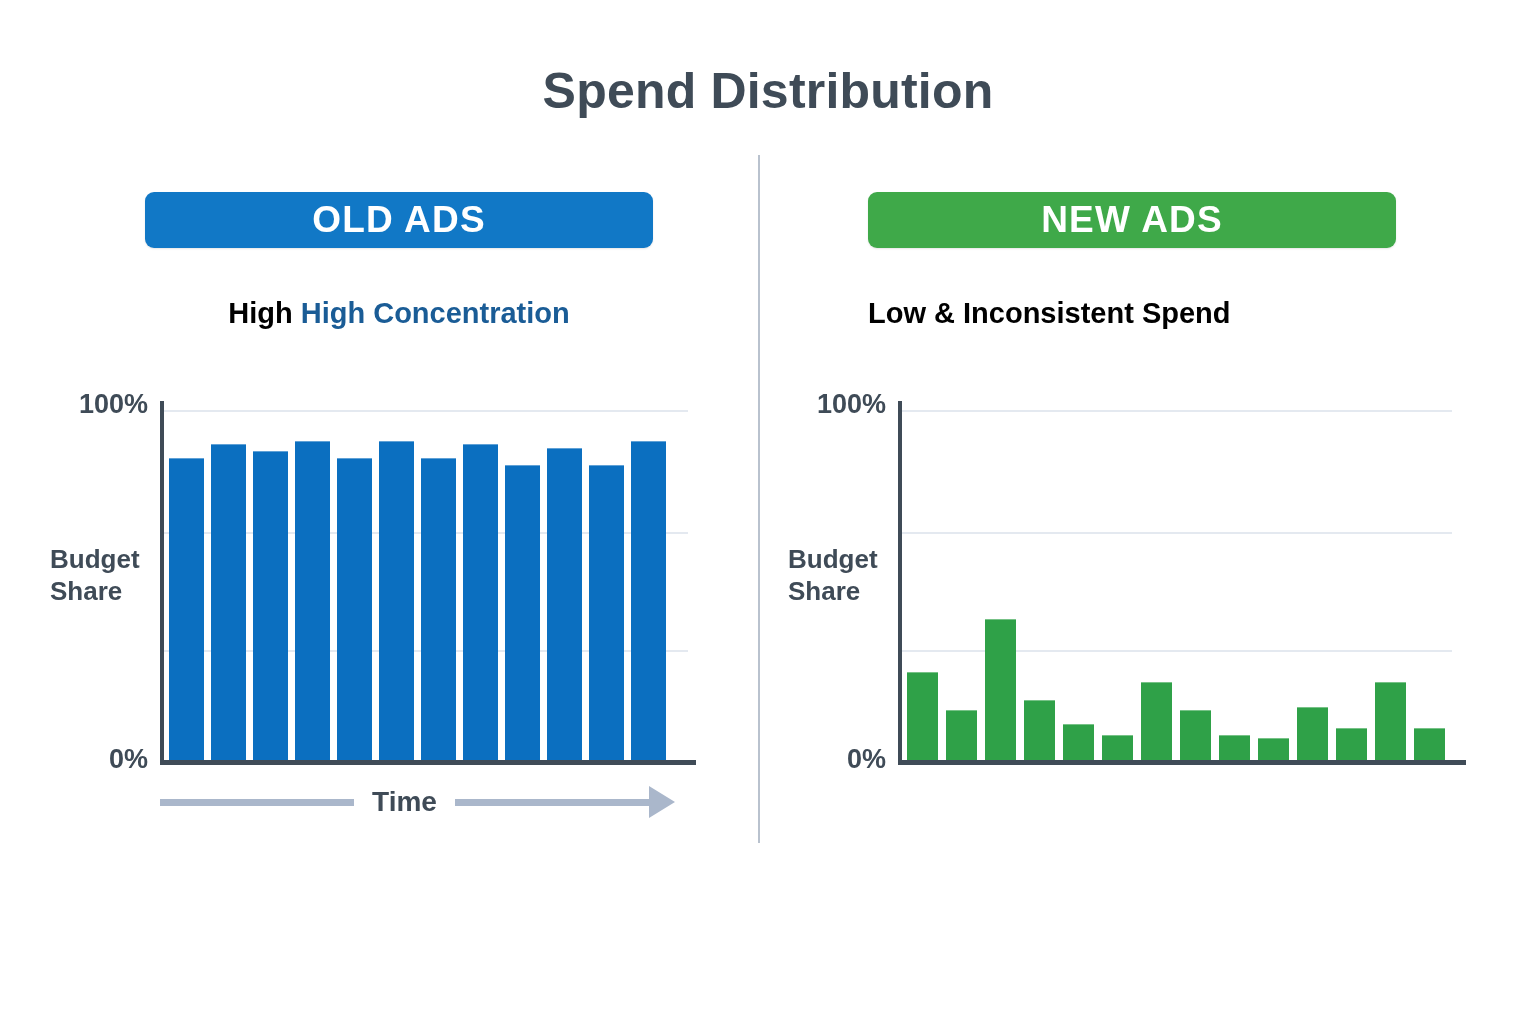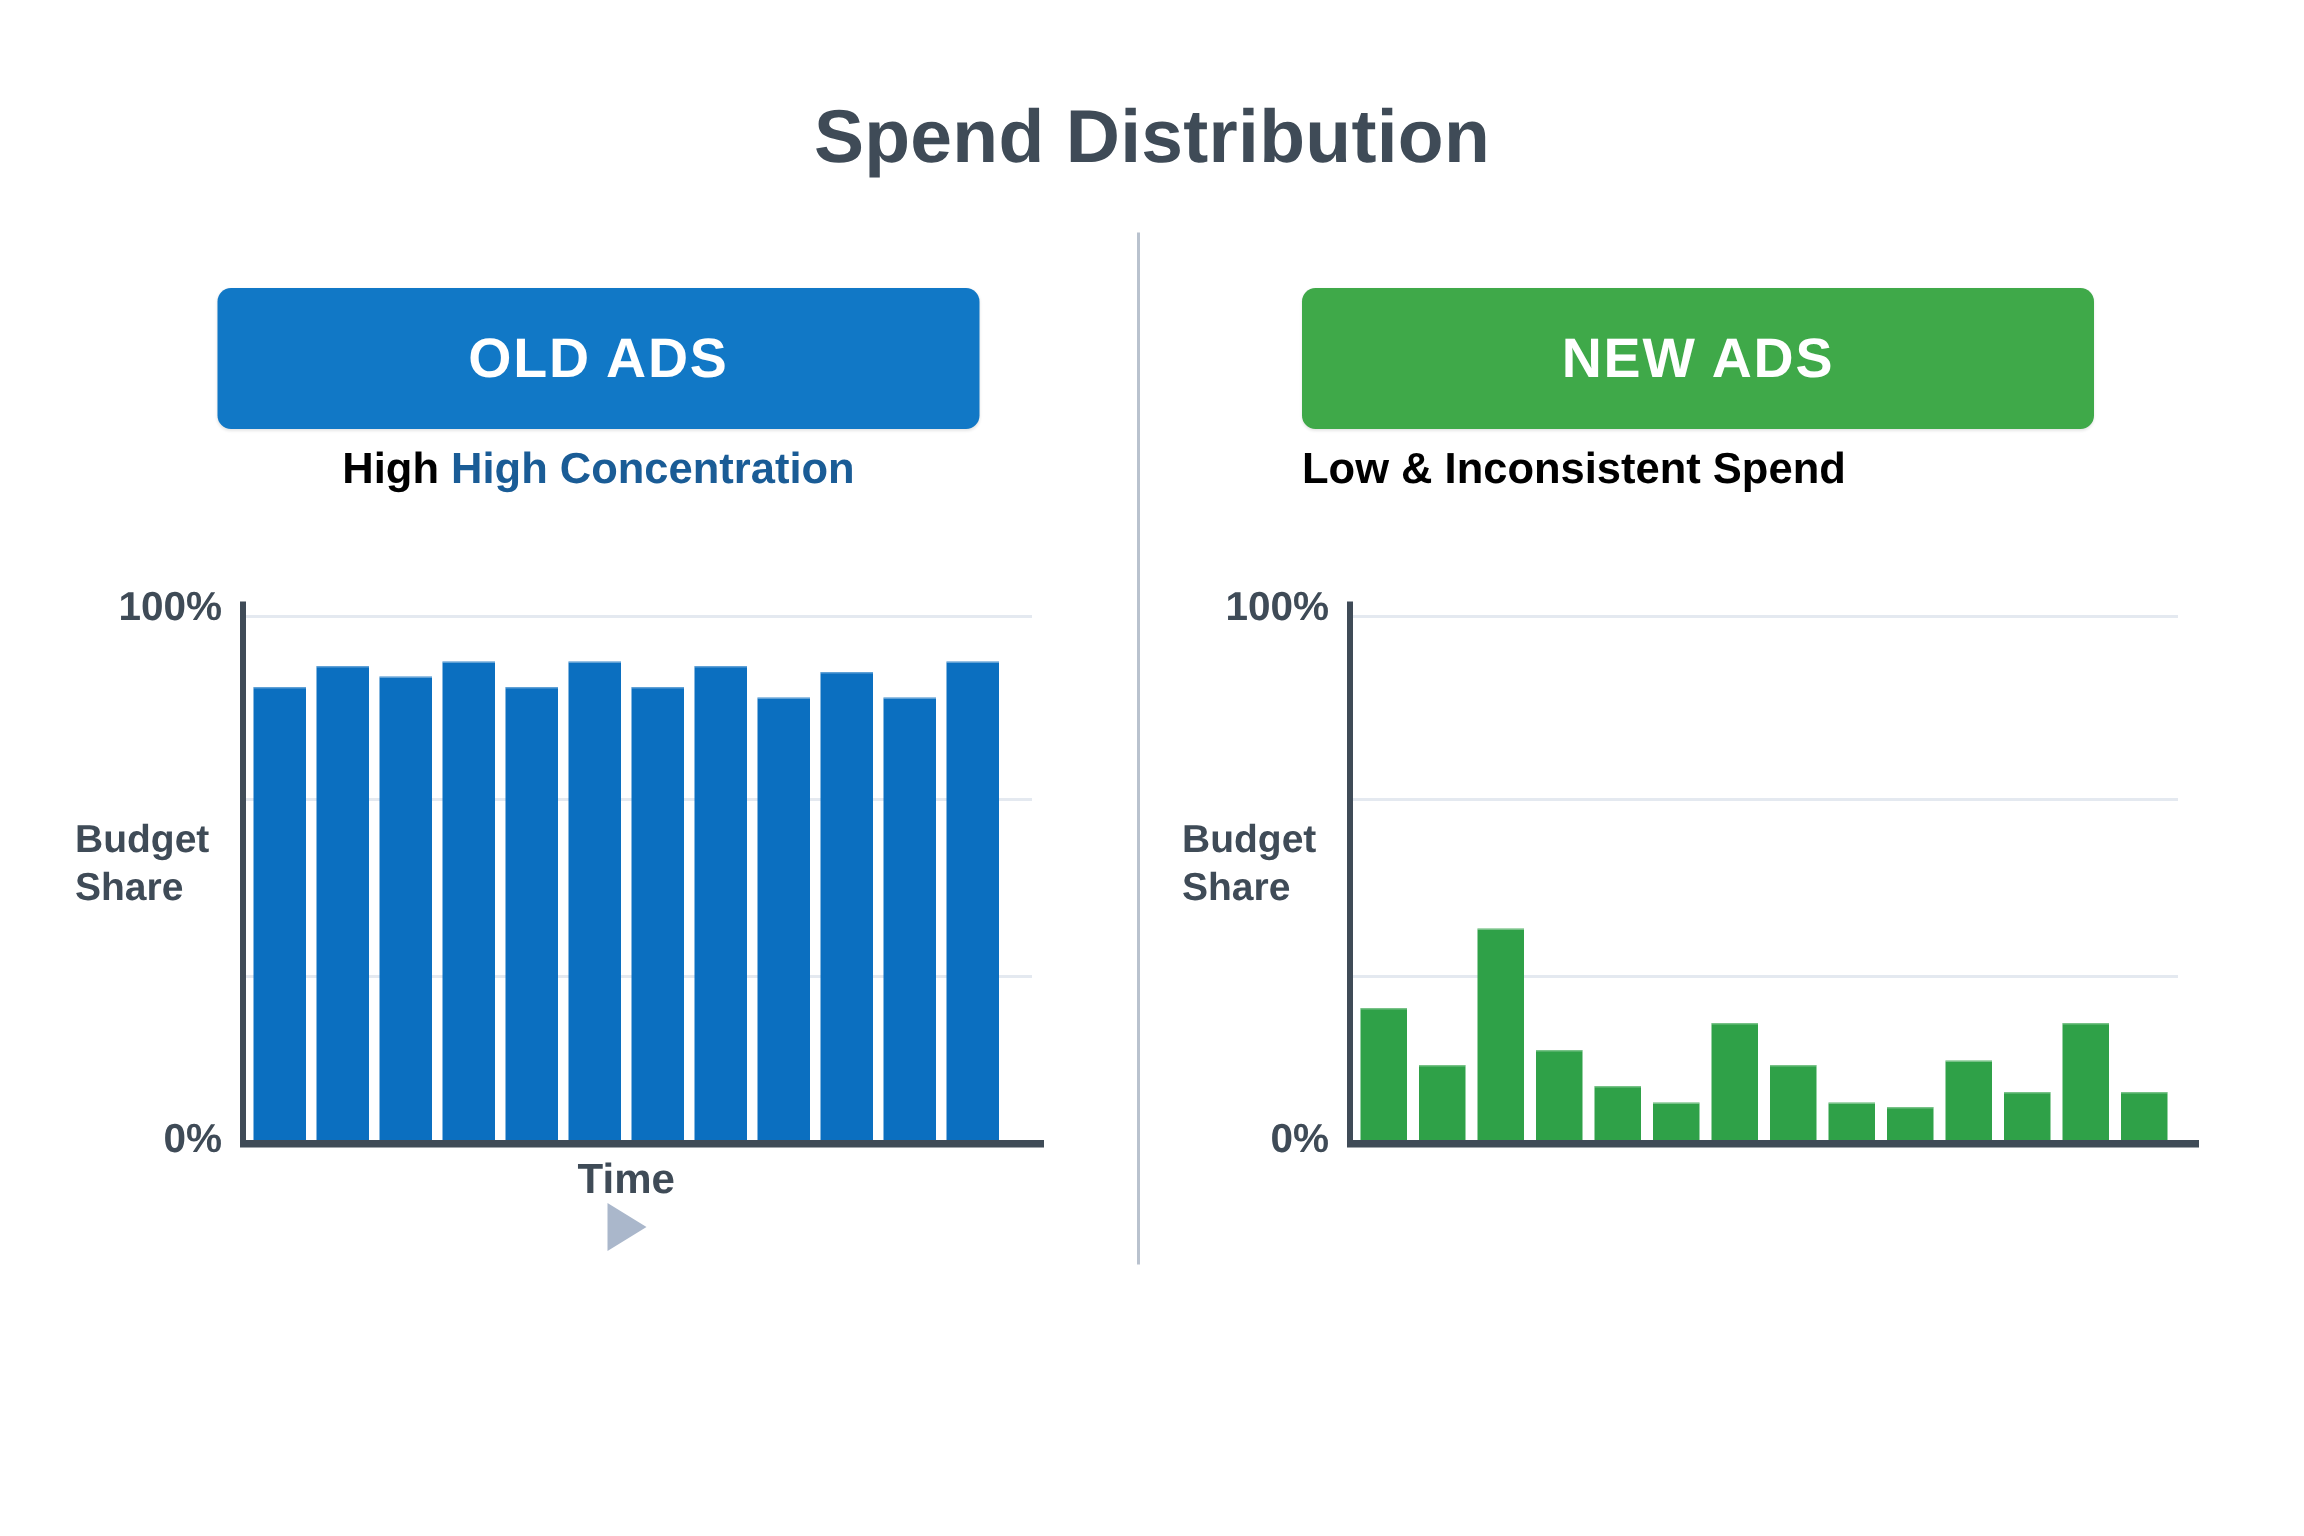--- a/index.html
+++ b/index.html
@@ -47,21 +47,21 @@
     position: absolute;
     top: 0;
     height: 1024px;
   }
   #panel-old  { left: 0px;   width: 758px; }
   #panel-new  { left: 758px; width: 778px; padding-left: 12px; }
 
   
   .badge {
     position: absolute;
-    height: 94px;
+    height: 56px;
     border-radius: 9px;
     display: flex;
     align-items: center;
     justify-content: center;
     color: #ffffff;
     font-size: 37px;
     font-weight: bold;
     letter-spacing: 1.2px;
     box-shadow: 0 1px 2px rgba(0,0,0,0.10);
   }
@@ -170,21 +170,21 @@
   #chart-old .bar { width: 35px; margin-right: 7px; background: #0B6FC0; }
   #chart-new .bar { width: 31px; margin-right: 8px; background: #2FA148; }
 
   
   .time-axis {
     position: absolute;
     display: flex;
     align-items: center;
     justify-content: center;
   }
-  #time-old { left: 160px; top: 782px; width: 515px; height: 40px; flex-direction: column; }
+  #time-old { left: 160px; top: 782px; width: 515px; height: 40px; }
 
   .time-line {
     height: 7px;
     background: #aab7cb;
   }
   .time-line-left  { flex: 1 1 auto; }
   .time-line-right { flex: 1 1 auto; }
   .time-text {
     font-size: 28px;
     font-weight: bold;

